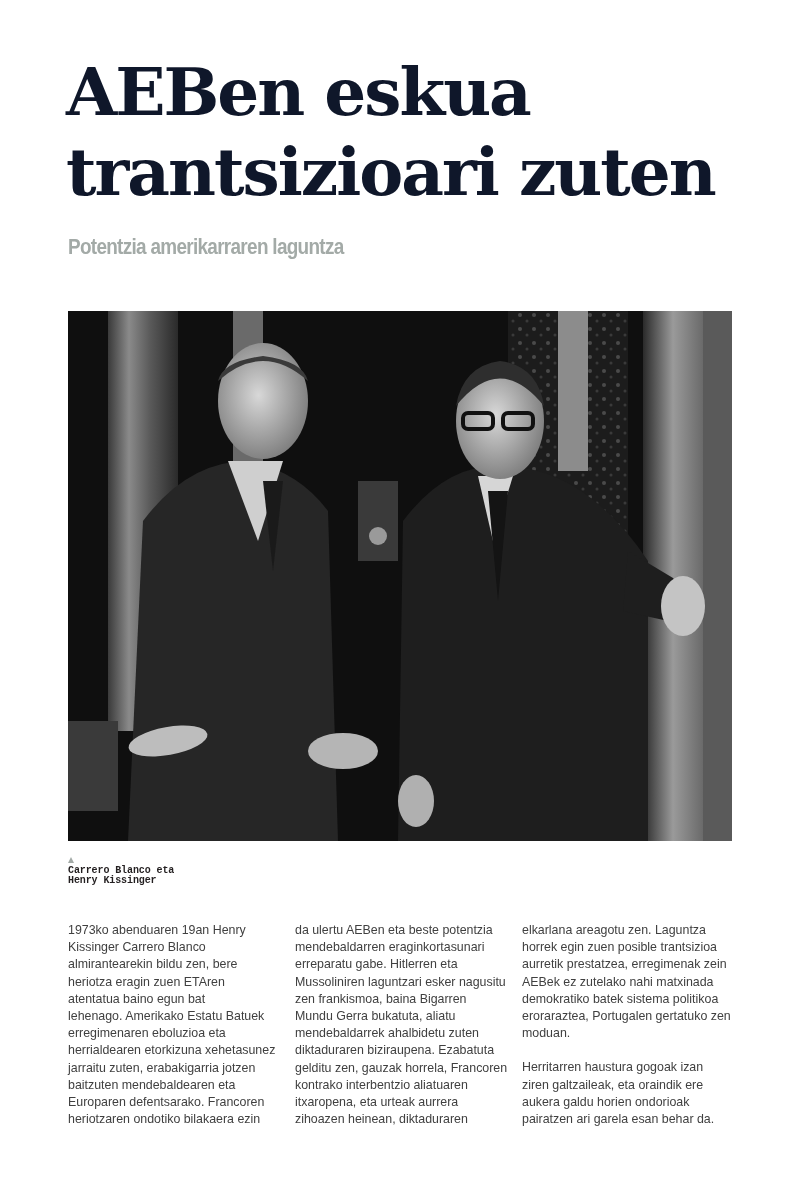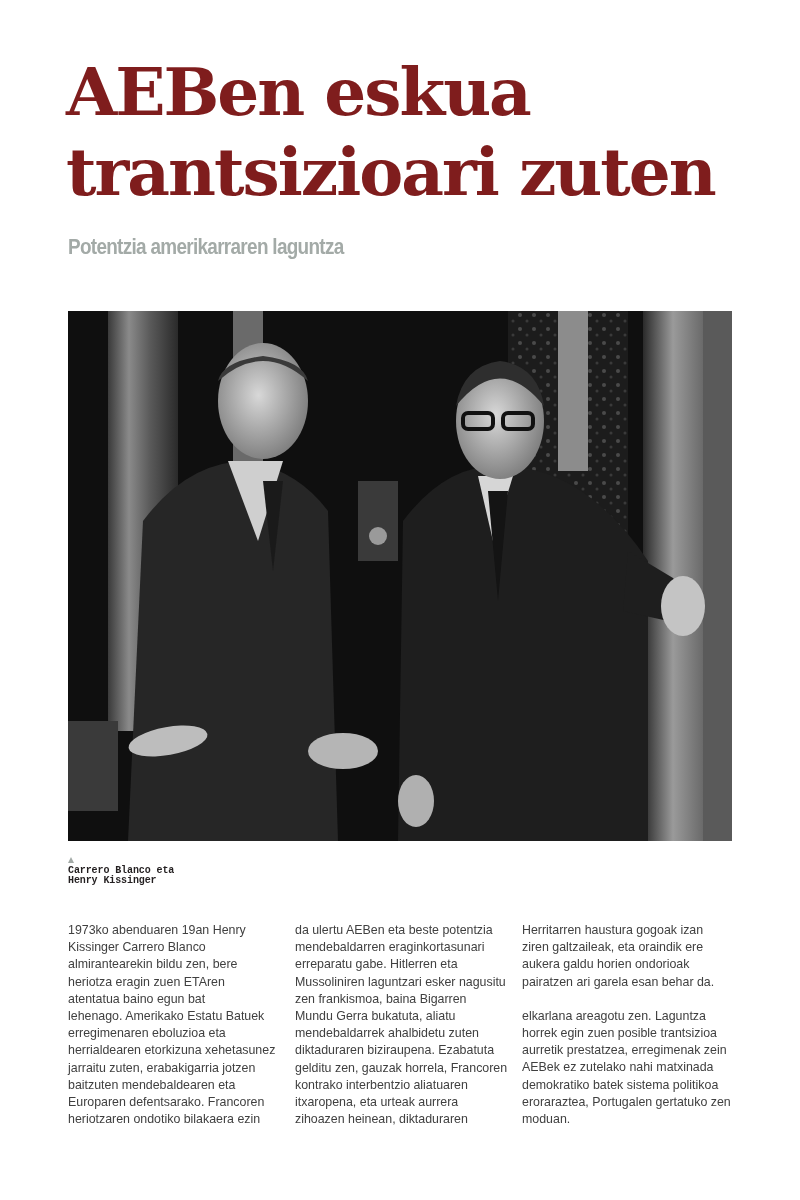--- a/index.html
+++ b/index.html
@@ -1,17 +1,17 @@
 <!DOCTYPE html>
 <html><head>
 <meta charset="utf-8">
 <style>
   html, body { margin: 0; padding: 0; background: #ffffff; }
   body { width: 800px; height: 1200px; position: relative; overflow: hidden; font-family: "Liberation Sans", sans-serif; color: #231f20; }
-  .headline { position: absolute; left: 66px; top: 52px; width: 700px; margin: 0; font-family: "DejaVu Serif", serif; font-weight: bold; font-size: 66px; line-height: 80px; letter-spacing: -2px; color: #7f1d1d; }
+  .headline { position: absolute; left: 66px; top: 52px; width: 700px; margin: 0; font-family: "DejaVu Serif", serif; font-weight: bold; font-size: 66px; line-height: 80px; letter-spacing: -2px; color: #0f172a; }
   .subhead { position: absolute; left: 68px; top: 234px; margin: 0; font-family: "Liberation Sans", sans-serif; font-weight: bold; font-size: 22px; letter-spacing: -0.8px; color: #a3aaa7; transform: scaleX(0.86); transform-origin: left center; }
   .photo { position: absolute; left: 68px; top: 311px; width: 664px; height: 530px; background: #0d0d0d; overflow: hidden; }
   .caption { position: absolute; left: 68px; top: 857px; width: 120px; }
   .caption .tri { width: 0; height: 0; border-left: 3.5px solid transparent; border-right: 3.5px solid transparent; border-bottom: 6px solid #a3aaa7; margin-bottom: 3px; }
   .caption .cap-text { font-family: Liberation Mono, monospace; font-weight: bold; font-size: 10px; line-height: 10px; color: #231f20; letter-spacing: -0.1px; }
   .col { position: absolute; top: 922px; width: 218px; font-family: "Liberation Sans", sans-serif; font-size: 12.4px; line-height: 17.2px; color: #404040; }
   .col p { margin: 0 0 17px 0; white-space: pre-line; }
   .col1 { left: 68px; }
   .col2 { left: 295px; }
   .col3 { left: 522px; width: 225px; }
@@ -120,24 +120,24 @@
 Mundu Gerra bukatuta, aliatu
 mendebaldarrek ahalbidetu zuten
 diktaduraren biziraupena. Ezabatuta
 gelditu zen, gauzak horrela, Francoren
 kontrako interbentzio aliatuaren
 itxaropena, eta urteak aurrera
 zihoazen heinean, diktaduraren</p>
 </div>
 
 <div class="col col3">
-  <p>Herritarren haustura gogoak izan
-ziren galtzaileak, eta oraindik ere
-aukera galdu horien ondorioak
-pairatzen ari garela esan behar da.</p>
   <p>elkarlana areagotu zen. Laguntza
 horrek egin zuen posible trantsizioa
 aurretik prestatzea, erregimenak zein
 AEBek ez zutelako nahi matxinada
 demokratiko batek sistema politikoa
 erorarazte­a, Portugalen gertatuko zen
 moduan.</p>
+  <p>Herritarren haustura gogoak izan
+ziren galtzaileak, eta oraindik ere
+aukera galdu horien ondorioak
+pairatzen ari garela esan behar da.</p>
 </div>
 
 </body></html>

